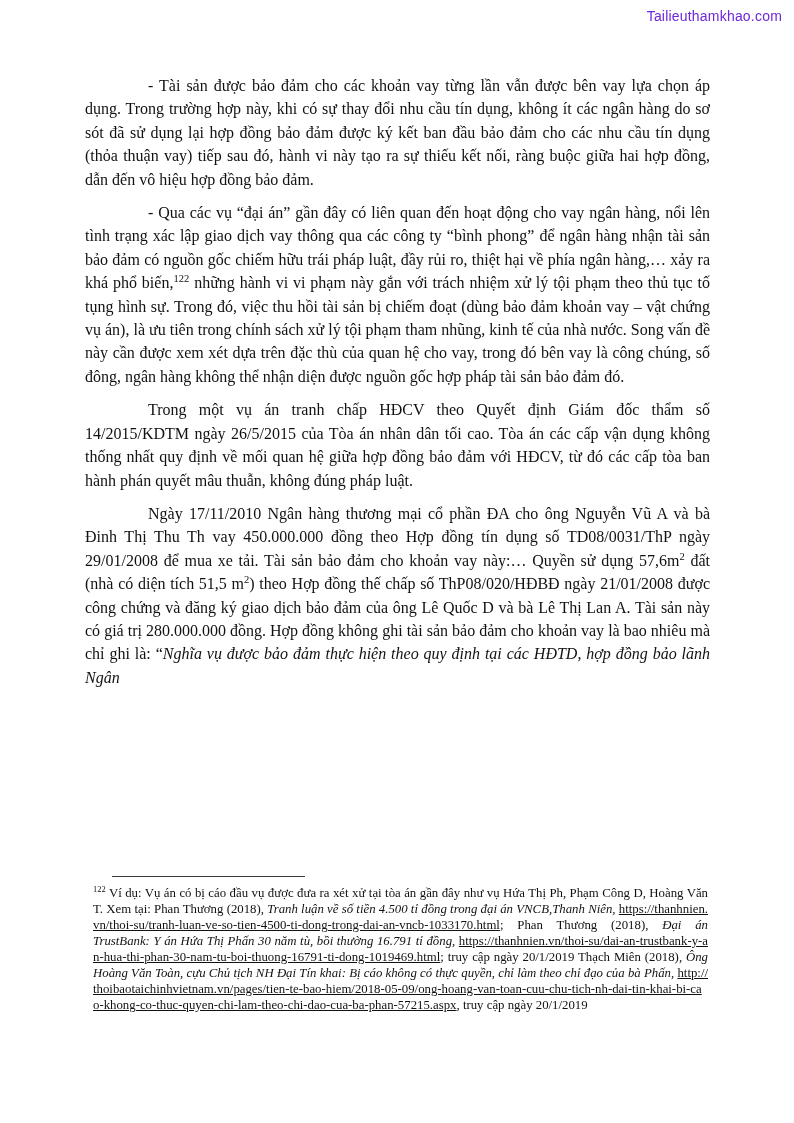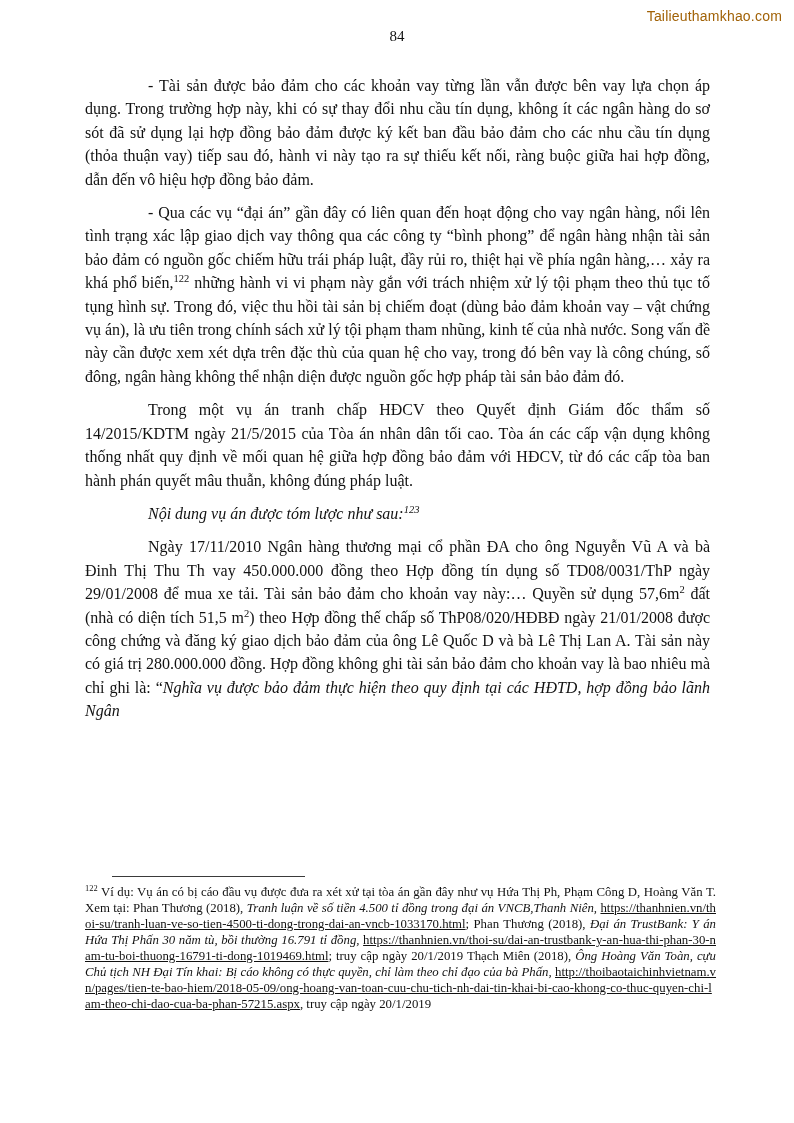--- a/index.html
+++ b/index.html
@@ -11,21 +11,21 @@
     font-family: "Liberation Serif", "DejaVu Serif", serif;
     color: #111111;
     overflow: hidden;
   }
   .watermark {
     position: absolute;
     top: 8px;
     right: 12px;
     font-family: "Liberation Sans", "DejaVu Sans", sans-serif;
     font-size: 14px;
-    color: #a16207;
+    color: #6d28d9;
     text-shadow: 0 1px 0 #ffffff;
     letter-spacing: 0.2px;
   }
   .page-number {
     position: absolute;
     top: 28px;
     left: 0;
     width: 100%;
     text-align: center;
     font-size: 15px;
@@ -55,46 +55,44 @@
     font-size: 12.8px;
     line-height: 16px;
     text-align: justify;
   }
   .footnote-rule {
     width: 193px;
     height: 0;
     border-top: 1px solid #3a3a3a;
     margin: 0 0 7px 27px;
   }
-  .footnote { margin: 0; }
+  .footnote { margin: 8px; }
   .r-i  { font-style: italic; }
   .r-sup {
     font-size: 0.66em;
     vertical-align: super;
     line-height: 0;
   }
   .r-link {
     text-decoration: underline;
     word-break: break-all;
     overflow-wrap: anywhere;
     color: #111111;
   }
 </style>
 </head>
 <body>
 
 <div class="page">
   <div class="watermark">Tailieuthamkhao.com</div>
-  <div class="page-number">84</div>
 
   <div class="content">
     <p><span>- Tài sản được bảo đảm cho các khoản vay từng lần vẫn được bên vay lựa chọn áp dụng. Trong trường hợp này, khi có sự thay đổi nhu cầu tín dụng, không ít các ngân hàng do sơ sót đã sử dụng lại hợp đồng bảo đảm được ký kết ban đầu bảo đảm cho các nhu cầu tín dụng (thỏa thuận vay) tiếp sau đó, hành vi này tạo ra sự thiếu kết nối, ràng buộc giữa hai hợp đồng, dẫn đến vô hiệu hợp đồng bảo đảm.</span></p>
     <p><span>- Qua các vụ “đại án” gần đây có liên quan đến hoạt động cho vay ngân hàng, nổi lên tình trạng xác lập giao dịch vay thông qua các công ty “bình phong” để ngân hàng nhận tài sản bảo đảm có nguồn gốc chiếm hữu trái pháp luật, đầy rủi ro, thiệt hại về phía ngân hàng,… xảy ra khá phổ biến,</span><span class="r-sup">122</span><span> những hành vi vi phạm này gắn với trách nhiệm xử lý tội phạm theo thủ tục tố tụng hình sự. Trong đó, việc thu hồi tài sản bị chiếm đoạt (dùng bảo đảm khoản vay – vật chứng vụ án), là ưu tiên trong chính sách xử lý tội phạm tham nhũng, kinh tế của nhà nước. Song vấn đề này cần được xem xét dựa trên đặc thù của quan hệ cho vay, trong đó bên vay là công chúng, số đông, ngân hàng không thể nhận diện được nguồn gốc hợp pháp tài sản bảo đảm đó.</span></p>
-    <p><span>Trong một vụ án tranh chấp HĐCV theo Quyết định Giám đốc thẩm số 14/2015/KDTM ngày 21/5/2015 của Tòa án nhân dân tối cao. Tòa án các cấp vận dụng không thống nhất quy định về mối quan hệ giữa hợp đồng bảo đảm với HĐCV, từ đó các cấp tòa ban hành phán quyết mâu thuẫn, không đúng pháp luật.</span></p>
-    <p><span class="r-i">Nội dung vụ án được tóm lược như sau:</span><span class="r-i r-sup">123</span></p>
+    <p><span>Trong một vụ án tranh chấp HĐCV theo Quyết định Giám đốc thẩm số 14/2015/KDTM ngày 26/5/2015 của Tòa án nhân dân tối cao. Tòa án các cấp vận dụng không thống nhất quy định về mối quan hệ giữa hợp đồng bảo đảm với HĐCV, từ đó các cấp tòa ban hành phán quyết mâu thuẫn, không đúng pháp luật.</span></p>
     <p><span>Ngày 17/11/2010 Ngân hàng thương mại cổ phần ĐA cho ông Nguyễn Vũ A và bà Đinh Thị Thu Th vay 450.000.000 đồng theo Hợp đồng tín dụng số TD08/0031/ThP ngày 29/01/2008 để mua xe tải. Tài sản bảo đảm cho khoản vay này:… Quyền sử dụng 57,6m</span><span class="r-sup">2</span><span> đất (nhà có diện tích 51,5 m</span><span class="r-sup">2</span><span>) theo Hợp đồng thế chấp số ThP08/020/HĐBĐ ngày 21/01/2008 được công chứng và đăng ký giao dịch bảo đảm của ông Lê Quốc D và bà Lê Thị Lan A. Tài sản này có giá trị 280.000.000 đồng. Hợp đồng không ghi tài sản bảo đảm cho khoản vay là bao nhiêu mà chỉ ghi là: “</span><span class="r-i">Nghĩa vụ được bảo đảm thực hiện theo quy định tại các HĐTD, hợp đồng bảo lãnh Ngân</span></p>
   </div>
 
   <div class="footnotes">
     <div class="footnote-rule"></div>
     <div class="footnote"><span class="r-sup">122</span><span> Ví dụ: Vụ án có bị cáo đầu vụ được đưa ra xét xử tại tòa án gần đây như vụ Hứa Thị Ph, Phạm Công D, Hoàng Văn T. Xem tại: Phan Thương (2018), </span><span class="r-i">Tranh luận về số tiền 4.500 tỉ đồng trong đại án VNCB,Thanh Niên,</span><span> </span><span class="r-link">https://thanhnien.vn/thoi-su/tranh-luan-ve-so-tien-4500-ti-dong-trong-dai-an-vncb-1033170.html</span><span>; Phan Thương (2018), </span><span class="r-i">Đại án TrustBank: Y án Hứa Thị Phấn 30 năm tù, bồi thường 16.791 tỉ đồng,</span><span> </span><span class="r-link">https://thanhnien.vn/thoi-su/dai-an-trustbank-y-an-hua-thi-phan-30-nam-tu-boi-thuong-16791-ti-dong-1019469.html</span><span>; truy cập ngày 20/1/2019 Thạch Miên (2018), </span><span class="r-i">Ông Hoàng Văn Toàn, cựu Chủ tịch NH Đại Tín khai: Bị cáo không có thực quyền, chỉ làm theo chỉ đạo của bà Phấn,</span><span> </span><span class="r-link">http://thoibaotaichinhvietnam.vn/pages/tien-te-bao-hiem/2018-05-09/ong-hoang-van-toan-cuu-chu-tich-nh-dai-tin-khai-bi-cao-khong-co-thuc-quyen-chi-lam-theo-chi-dao-cua-ba-phan-57215.aspx</span><span>, truy cập ngày 20/1/2019</span></div>
   </div>
 </div>
 
 </body></html>

